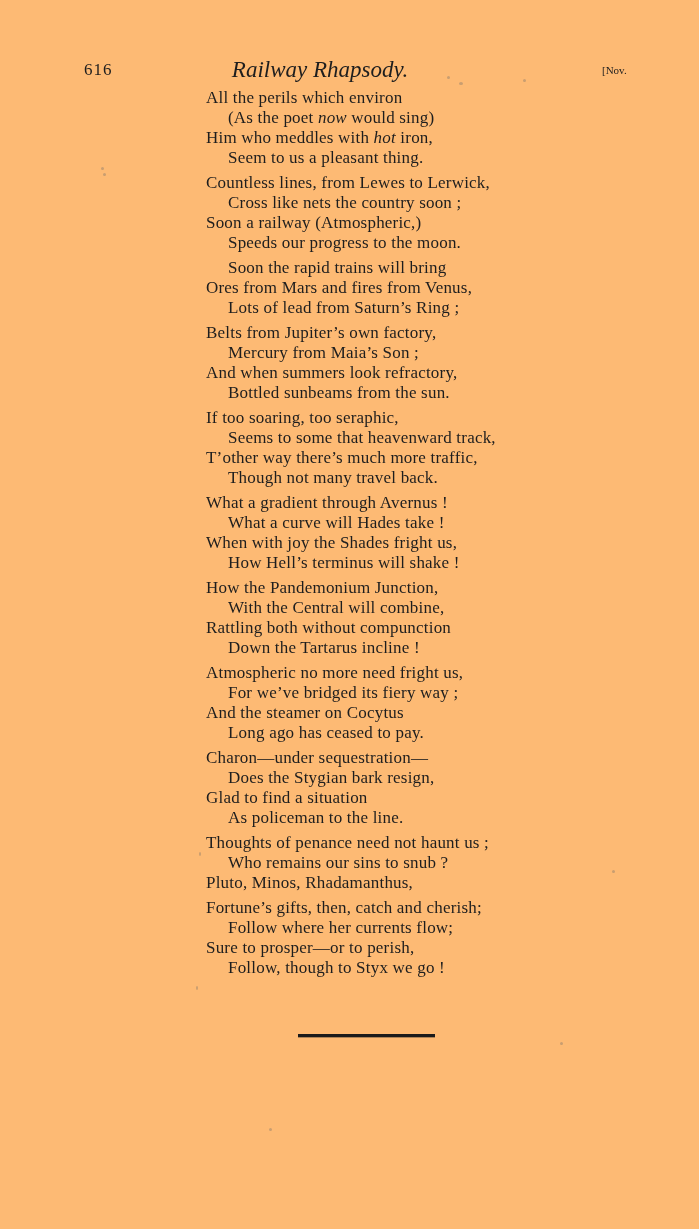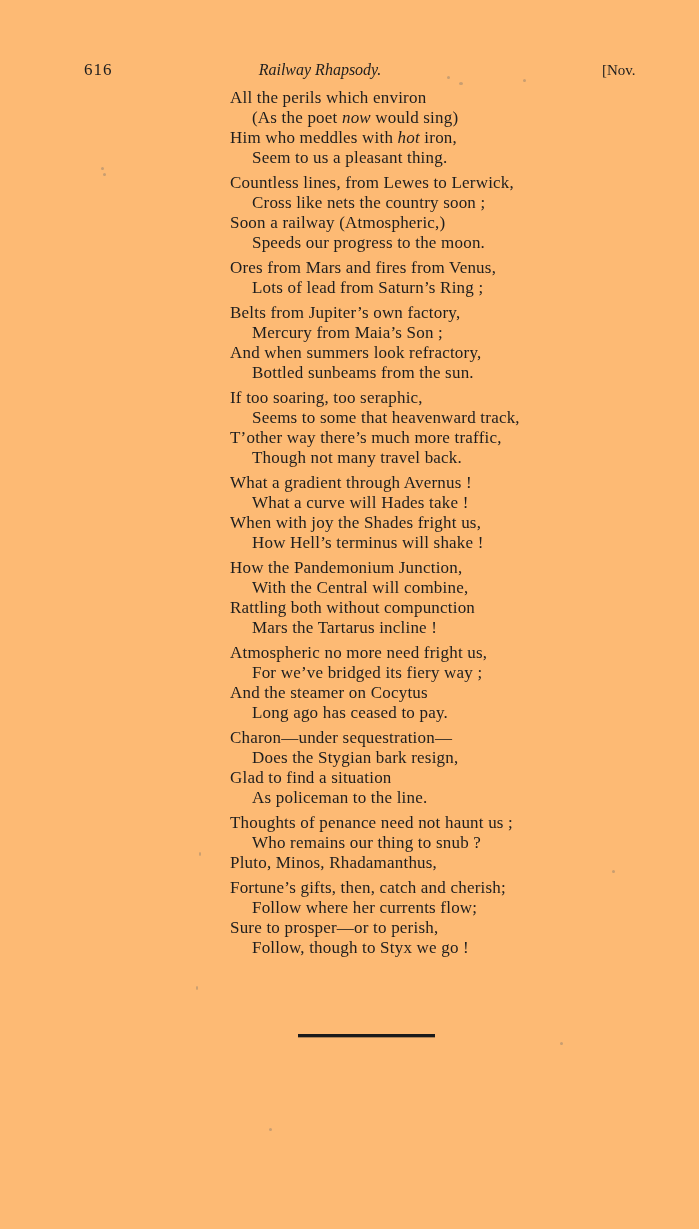--- a/index.html
+++ b/index.html
@@ -23,44 +23,44 @@
     top: 60px;
     font-size: 17px;
     line-height: 20px;
     letter-spacing: 1px;
   }
   .running-title {
     position: absolute;
     left: 320px;
     top: 60px;
     transform: translateX(-50%);
-    font-size: 16px;
+    font-size: 23px;
     line-height: 20px;
     font-style: italic;
     white-space: nowrap;
   }
   .issue-marker {
     position: absolute;
     left: 602px;
     top: 60px;
-    font-size: 15px;
+    font-size: 11px;
     line-height: 20px;
     white-space: nowrap;
   }
   
   .poem {
     position: absolute;
     left: 206px;
     top: 88px;
     font-size: 17px;
     line-height: 20px;
     letter-spacing: 0.2px;
     white-space: nowrap;
   }
-  .stanza { margin-bottom: 5px; margin-left: 24px; }   
+  .stanza { margin-bottom: 5px; }   
   .line { height: 20px; }
   .line.indent { padding-left: 22px; }
   .line i { font-style: italic; }
   
   .divider {
     position: absolute;
     left: 298px;
     top: 1034px;
     width: 137px;
     height: 3px;
@@ -95,20 +95,21 @@
         <div class="line">Him who meddles with <i>hot</i> iron,</div>
         <div class="line indent">Seem to us a pleasant thing.</div>
       </div>
       <div class="stanza">
         <div class="line">Countless lines, from Lewes to Lerwick,</div>
         <div class="line indent">Cross like nets the country soon ;</div>
         <div class="line">Soon a railway (Atmospheric,)</div>
         <div class="line indent">Speeds our progress to the moon.</div>
       </div>
       <div class="stanza">
+        <div class="line indent">Soon the rapid trains will bring</div>
         <div class="line">Ores from Mars and fires from Venus,</div>
         <div class="line indent">Lots of lead from Saturn’s Ring ;</div>
       </div>
       <div class="stanza">
         <div class="line">Belts from Jupiter’s own factory,</div>
         <div class="line indent">Mercury from Maia’s Son ;</div>
         <div class="line">And when summers look refractory,</div>
         <div class="line indent">Bottled sunbeams from the sun.</div>
       </div>
       <div class="stanza">
@@ -120,37 +121,37 @@
       <div class="stanza">
         <div class="line">What a gradient through Avernus !</div>
         <div class="line indent">What a curve will Hades take !</div>
         <div class="line">When with joy the Shades fright us,</div>
         <div class="line indent">How Hell’s terminus will shake !</div>
       </div>
       <div class="stanza">
         <div class="line">How the Pandemonium Junction,</div>
         <div class="line indent">With the Central will combine,</div>
         <div class="line">Rattling both without compunction</div>
-        <div class="line indent">Mars the Tartarus incline !</div>
+        <div class="line indent">Down the Tartarus incline !</div>
       </div>
       <div class="stanza">
         <div class="line">Atmospheric no more need fright us,</div>
         <div class="line indent">For we’ve bridged its fiery way ;</div>
         <div class="line">And the steamer on Cocytus</div>
         <div class="line indent">Long ago has ceased to pay.</div>
       </div>
       <div class="stanza">
         <div class="line">Charon—under sequestration—</div>
         <div class="line indent">Does the Stygian bark resign,</div>
         <div class="line">Glad to find a situation</div>
         <div class="line indent">As policeman to the line.</div>
       </div>
       <div class="stanza">
         <div class="line">Thoughts of penance need not haunt us ;</div>
-        <div class="line indent">Who remains our thing to snub ?</div>
+        <div class="line indent">Who remains our sins to snub ?</div>
         <div class="line">Pluto, Minos, Rhadamanthus,</div>
       </div>
       <div class="stanza">
         <div class="line">Fortune’s gifts, then, catch and cherish;</div>
         <div class="line indent">Follow where her currents flow;</div>
         <div class="line">Sure to prosper—or to perish,</div>
         <div class="line indent">Follow, though to Styx we go !</div>
       </div>
     </div>
 

